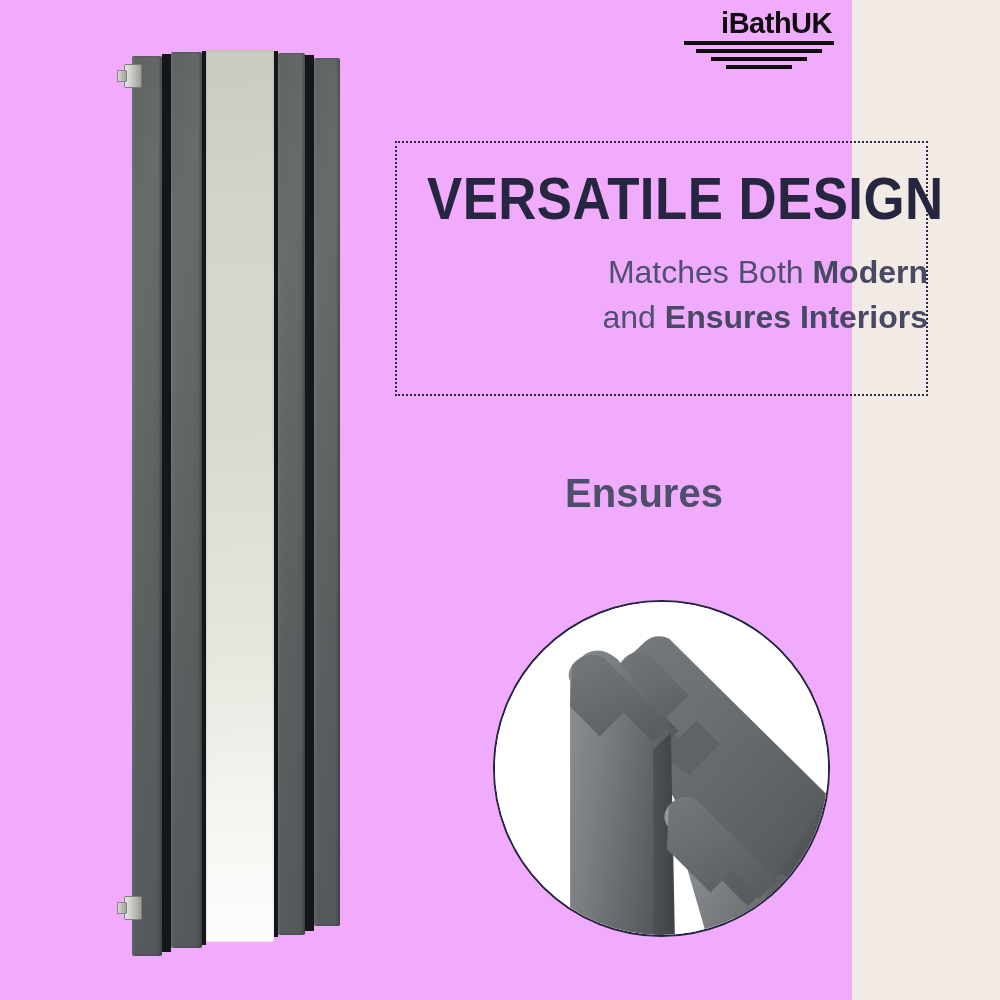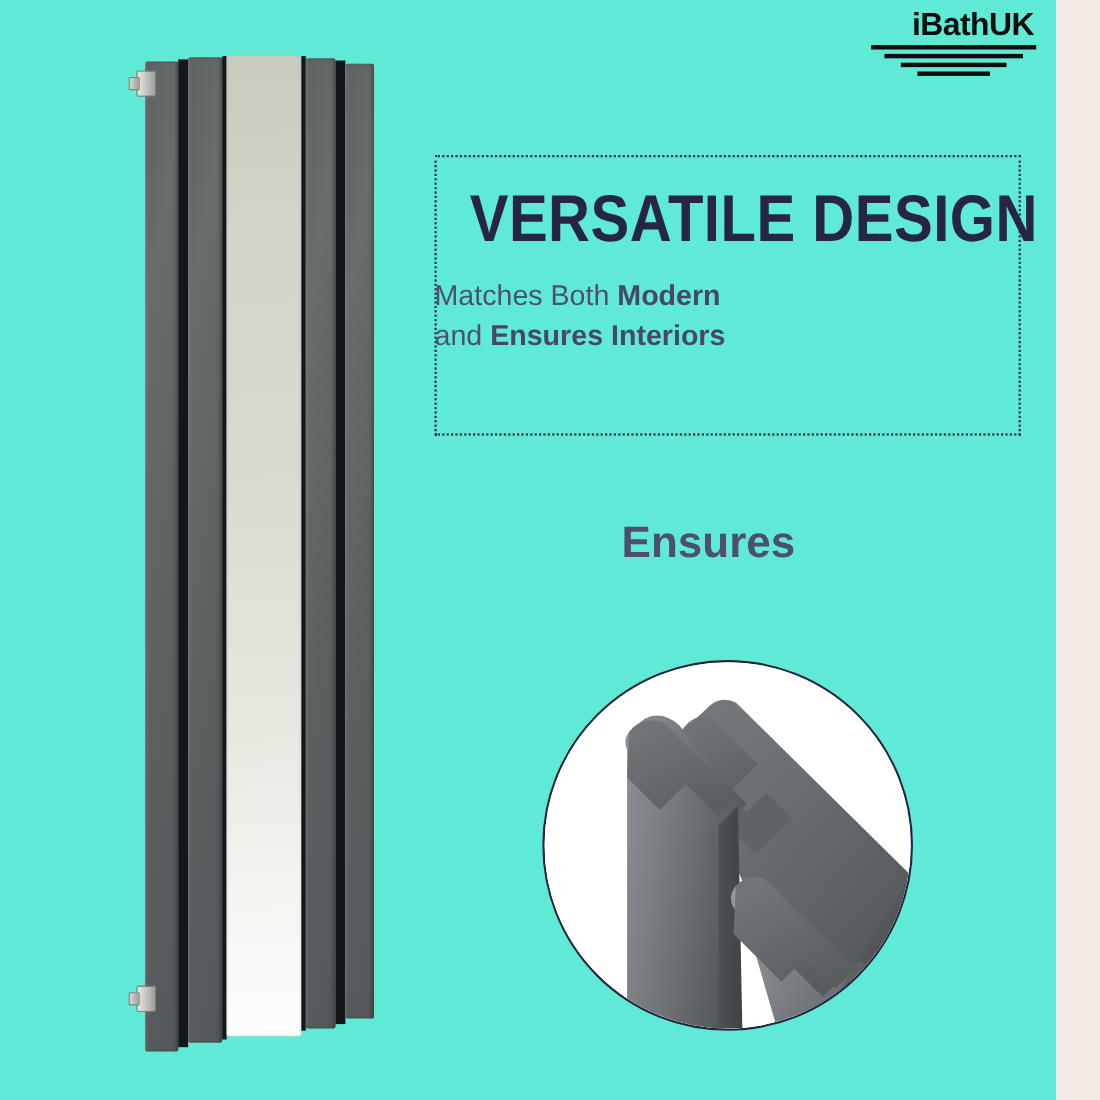--- a/index.html
+++ b/index.html
@@ -8,23 +8,23 @@
   }
   body {
     width: 1000px;
     height: 1000px;
     background: #f2eae5;
     font-family: "Liberation Sans", sans-serif;
     overflow: hidden;
   }
   .canvas {
     position: relative;
-    width: 960px;
+    width: 852px;
     height: 1000px;
-    background: #5eead4;
+    background: #f0abfc;
   }
 
   
   .brand {
     position: absolute;
     top: 8px;
     right: 18px;
     width: 150px;
     text-align: center;
   }
@@ -120,22 +120,22 @@
     letter-spacing: 0.5px;
     color: #262640;
     transform: scaleX(0.88);
     white-space: nowrap;
   }
   .subhead {
     position: absolute;
     left: 395px;
     top: 250px;
     width: 533px;
-    text-align: left;
-    font-size: 26px;
+    text-align: right;
+    font-size: 32px;
     font-weight: 400;
     line-height: 1.42;
     color: #4f5070;
   }
   .subhead b {
     font-weight: 700;
     color: #474863;
   }
 
   

